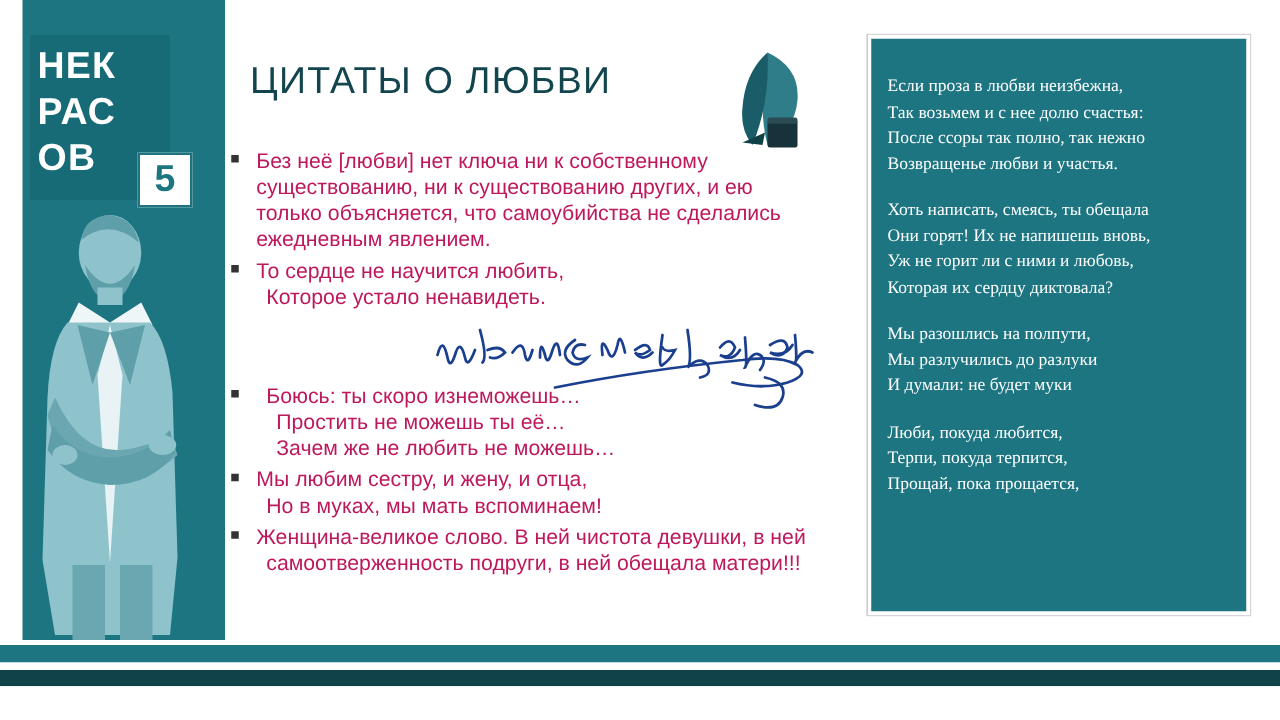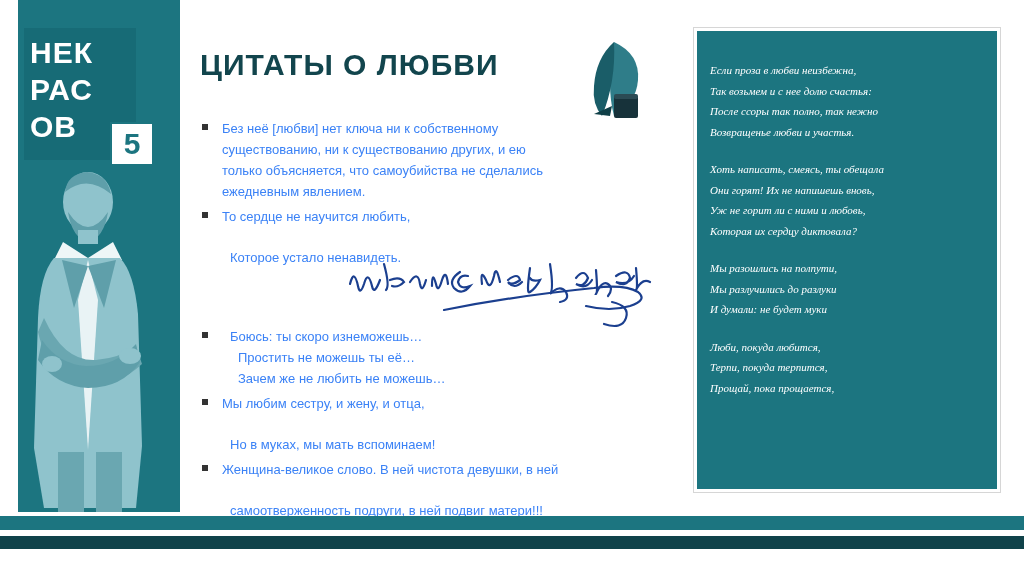--- a/index.html
+++ b/index.html
@@ -95,56 +95,56 @@
     height: 6px;
     background: #ffffff;
   }
   
   .title {
     position: absolute;
     left: 200px;
     top: 48px;
     color: #12454d;
     font-size: 30px;
-    font-weight: bold;
+    font-weight: normal;
     letter-spacing: 1px;
   }
   
   .quill {
     position: absolute;
     left: 548px;
     top: 38px;
     width: 110px;
     height: 95px;
   }
   
   .quotes {
     position: absolute;
-    left: 200px;
+    left: 183px;
     top: 118px;
     width: 480px;
-    color: #3b82f6;
-    font-size: 13px;
+    color: #be185d;
+    font-size: 17px;
     line-height: 21px;
   }
   .q-item {
     position: relative;
     padding-left: 22px;
     margin-bottom: 4px;
   }
   .q-item .bullet {
     position: absolute;
     left: 2px;
     top: 6px;
     width: 6px;
     height: 6px;
     background: #333;
   }
   .q-line { display: block; }
-  .indent1 { padding-left: 8px; margin-top: 20px; }
+  .indent1 { padding-left: 8px; }
   .gap-block { margin-top: 14px; }
   
   .signature {
     position: absolute;
     left: 340px;
     top: 250px;
     width: 330px;
     height: 80px;
   }
   
@@ -159,22 +159,21 @@
     box-sizing: border-box;
     box-shadow: 0 0 0 1px #d6d6d6;
   }
   .poem {
     position: absolute;
     left: 710px;
     top: 60px;
     width: 275px;
     color: #ffffff;
     font-family: "Liberation Serif", serif;
-    font-style: italic;
-    font-size: 11px;
+    font-size: 14px;
     line-height: 20.5px;
   }
   .stanza { margin-bottom: 17px; }
   .stanza div { white-space: nowrap; }
 </style>
 </head>
 <body>
 
 <div class="slide">
 
@@ -258,21 +257,21 @@
 
     <div class="q-item">
       <span class="bullet"></span>
       <span class="q-line">Мы любим сестру, и жену, и отца,</span>
       <span class="q-line indent1">Но в муках, мы мать вспоминаем!</span>
     </div>
 
     <div class="q-item">
       <span class="bullet"></span>
       <span class="q-line">Женщина-великое слово. В ней чистота девушки, в ней</span>
-      <span class="q-line indent1">самоотверженность подруги, в ней подвиг матери!!!</span>
+      <span class="q-line indent1">самоотверженность подруги, в ней обещала матери!!!</span>
     </div>
 
   </div>
 
   <div class="signature">
     <svg width="330" height="80" viewBox="0 0 330 80">
       <g fill="none" stroke="#1b3f8f" stroke-width="2.2" stroke-linecap="round">
         <path d="M10 34 q4 -16 8 2 q2 10 6 -2 q4 -14 8 2 q2 10 8 -6"></path>
         <path d="M44 14 q6 22 2 26"></path>
         <path d="M50 30 q10 -4 14 2 q-6 6 -12 4"></path>

